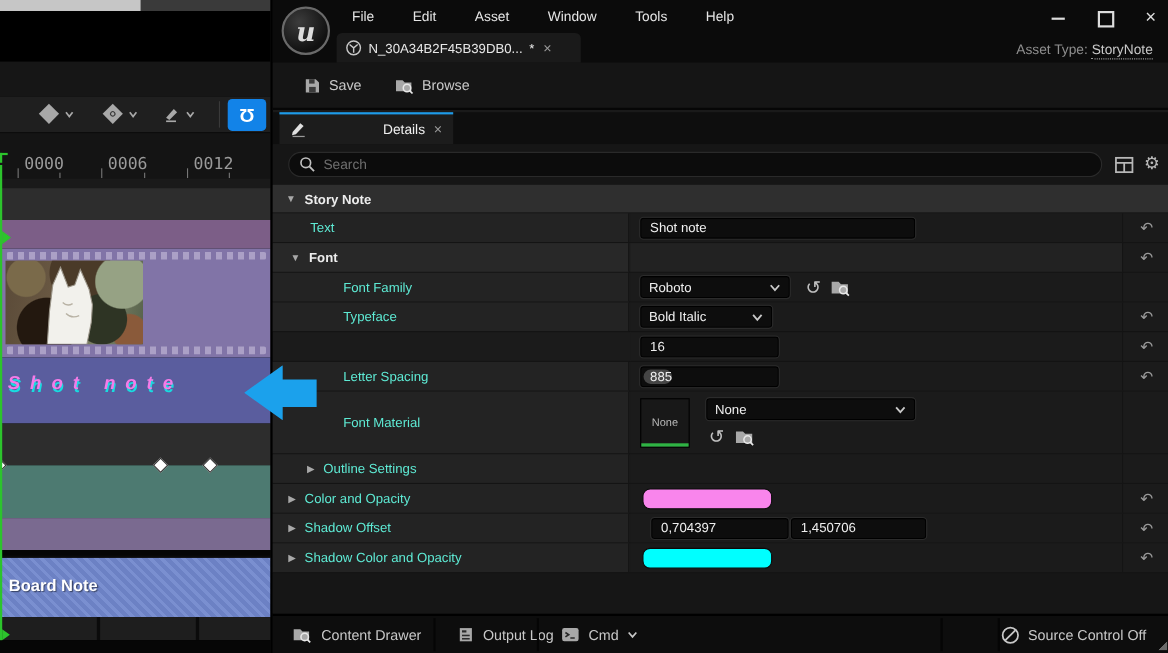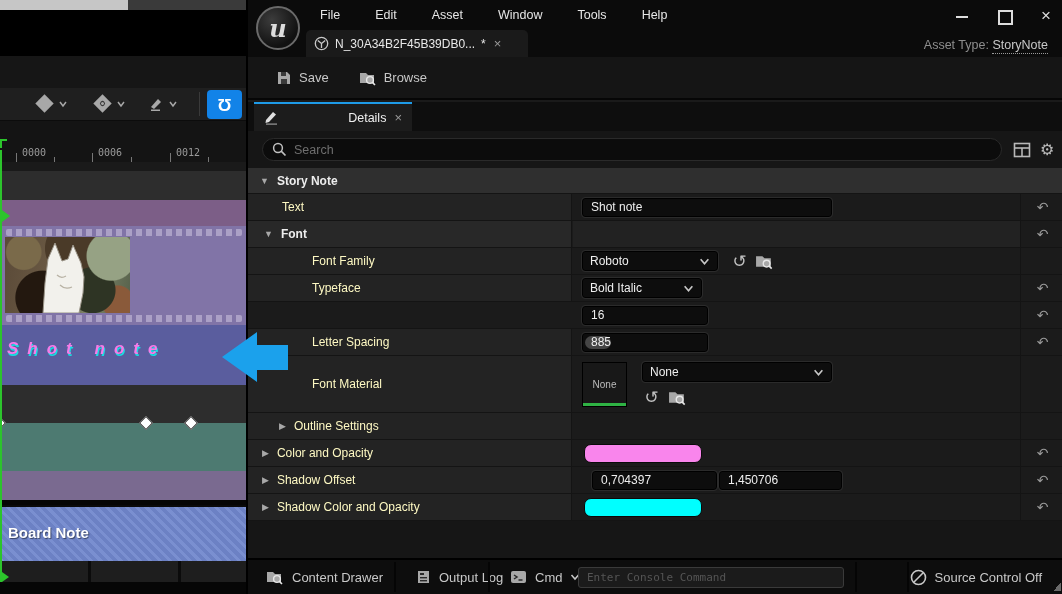--- a/index.html
+++ b/index.html
@@ -31,21 +31,21 @@
   .lp-bottom { top:582px; height:12px; background:#060606; }
   .seg-div { position:absolute; top:0; width:3px; height:21px; background:#0b0b0b; }
 
   .tb-diamond { position:absolute; width:13px; height:13px; background:#A8A8A8; transform:rotate(45deg); }
   .tb-chev { position:absolute; width:10px; height:10px; color:#A8A8A8; }
   .tb-sep { position:absolute; width:1px; height:24px; background:#3a3a3a; }
   .magnet-btn { position:absolute; left:207px; top:2px; width:35px; height:29px; background:#1283E8; border-radius:4px;
     display:flex; align-items:center; justify-content:center; }
   .magnet-glyph { color:#fff; font-size:17px; font-weight:bold; transform:scaleY(-1); line-height:1; }
 
-  .ruler-label { position:absolute; bottom:4px; color:#9a9a9a; font-family:"DejaVu Sans Mono", monospace; font-size:10px; }
+  .ruler-label { position:absolute; bottom:4px; color:#9a9a9a; font-family:"DejaVu Sans Mono", monospace; font-size:15px; }
   .tick { position:absolute; bottom:0; width:1px; background:#777; }
   .ruler-bracket { position:absolute; left:0; top:18px; width:7px; height:9px;
     border-left:2px solid #2CC42C; border-top:2px solid #2CC42C; }
 
   .playhead-line { position:absolute; left:0; top:150px; width:2px; height:432px; background:#2CC42C; z-index:5; }
   .playhead-flag { position:absolute; left:2px; top:210px; width:0; height:0; z-index:5;
     border-top:6px solid transparent; border-bottom:6px solid transparent; border-left:8px solid #2CC42C; }
   .playhead-foot { position:absolute; left:2px; top:572px; width:0; height:0; z-index:5;
     border-top:5px solid transparent; border-bottom:5px solid transparent; border-left:7px solid #2CC42C; }
 
@@ -113,21 +113,21 @@
 
   
   .props { position:absolute; left:0; top:168px; width:816px; height:390px; background:#1B1B1B; }
   .prow { position:absolute; left:0; width:816px; border-bottom:1px solid #141414; }
   .pname { position:absolute; left:0; top:0; bottom:0; width:324px; background:#232323; border-right:1px solid #141414;
     display:flex; align-items:center; }
   .pval { position:absolute; left:325px; top:0; bottom:0; width:447px; background:#1B1B1B; display:flex; align-items:center; }
   .preset { position:absolute; left:772px; top:0; bottom:0; width:44px; background:#1B1B1B; border-left:1px solid #141414;
     display:flex; align-items:center; justify-content:center; }
   .reset-glyph { color:#9a9a9a; font-size:14px; }
-  .plabel { color:#fef9c3; font-size:12px; }
+  .plabel { color:#5eead4; font-size:12px; }
   .phead { position:absolute; left:0; right:0; top:0; bottom:0; display:flex; align-items:center; }
   .phead-label { color:#EDEDED; font-size:12px; font-weight:bold; }
   .tri { color:#A8A8A8; font-size:9px; margin-right:8px; }
   .ue-input { height:19px; background:#0D0D0D; border:1px solid #000; outline:1px solid #2B2B2B; border-radius:3px;
     color:#EFEFEF; font-size:12px; display:flex; align-items:center; padding:0 8px; position:relative; }
   .ue-dd { height:20px; background:#0D0D0D; border:1px solid #000; outline:1px solid #2B2B2B; border-radius:3px;
     color:#EFEFEF; font-size:12px; display:flex; align-items:center; padding:0 7px; justify-content:space-between; }
   .dd-chev { width:11px; height:11px; color:#C8C8C8; }
   .mini-icon { width:19px; height:19px; color:#C0C0C0; display:flex; align-items:center; justify-content:center; }
   .use-glyph { font-size:17px; line-height:1; }
@@ -526,21 +526,20 @@
         <svg width="17" height="14" viewBox="0 0 17 14">
           <rect x="1" y="1" width="15" height="12" rx="2" fill="#A8A8A8"></rect>
           <path d="M4 5 L7 7 L4 9" fill="none" stroke="#2a2a2a" stroke-width="1.5"></path>
             <line x1="8.5" y1="10" x2="12.5" y2="10" stroke="#2a2a2a" stroke-width="1.5"></line>
         </svg>
         <span>Cmd</span>
         <svg width="10" height="10" viewBox="0 0 10 10">
             <polyline points="1.5,3 5,7 8.5,3" fill="none" stroke="#C8C8C8" stroke-width="1.5"></polyline>
           </svg>
       </div>
-      <input class="console-input" placeholder="Enter Console Command" style="">
       <div class="sb-div" style="left:607px;"></div>
       <div class="sb-div" style="left:659px;"></div>
       <div class="sb-btn" style="right:12px;">
         <svg width="17" height="17" viewBox="0 0 17 17">
           <circle cx="8.5" cy="8.5" r="7" fill="none" stroke="#C8C8C8" stroke-width="1.6"></circle>
           <line x1="3.8" y1="13.2" x2="13.2" y2="3.8" stroke="#C8C8C8" stroke-width="1.6"></line>
         </svg>
         <span>Source Control Off</span>
       </div>
       <div class="corner-mark"></div>

